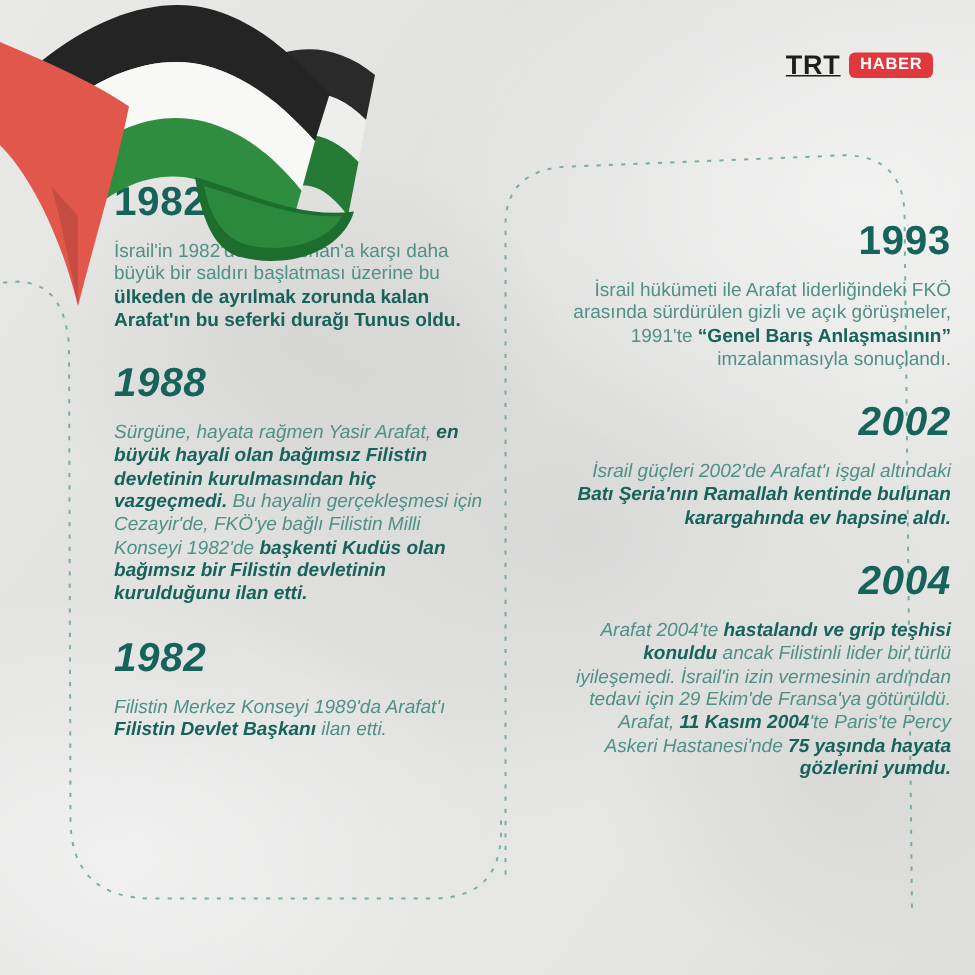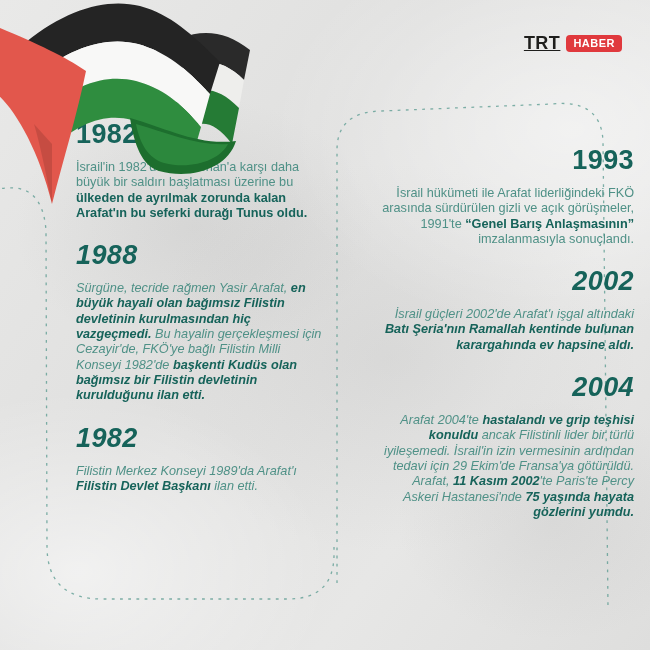--- a/index.html
+++ b/index.html
@@ -94,36 +94,36 @@
     <span class="haber">HABER</span>
   </div>
 
   <div id="col-left" class="col">
       <section>
         <h2>1982</h2>
         <p><span>İsrail'in 1982'de de Lübnan'a karşı daha büyük bir saldırı başlatması üzerine bu </span><span class="b">ülkeden de ayrılmak zorunda kalan Arafat'ın bu seferki durağı Tunus oldu.</span></p>
       </section>
       <section>
         <h2>1988</h2>
-        <p><span>Sürgüne, tecride rağmen Yasir Arafat, </span><span class="b">en büyük hayali olan bağımsız Filistin devletinin kurulmasından hiç vazgeçmedi.</span><span> Bu hayalin gerçekleşmesi için Cezayir'de, FKÖ'ye bağlı Filistin Milli Konseyi 1982'de </span><span class="b">başkenti Kudüs olan bağımsız bir Filistin devletinin kurulduğunu ilan etti.</span></p>
+        <p><span>Sürgüne, hayata rağmen Yasir Arafat, </span><span class="b">en büyük hayali olan bağımsız Filistin devletinin kurulmasından hiç vazgeçmedi.</span><span> Bu hayalin gerçekleşmesi için Cezayir'de, FKÖ'ye bağlı Filistin Milli Konseyi 1982'de </span><span class="b">başkenti Kudüs olan bağımsız bir Filistin devletinin kurulduğunu ilan etti.</span></p>
       </section>
       <section>
         <h2>1982</h2>
         <p><span>Filistin Merkez Konseyi 1989'da Arafat'ı </span><span class="b">Filistin Devlet Başkanı</span><span> ilan etti.</span></p>
       </section>
     </div>
   <div id="col-right" class="col">
       <section>
         <h2>1993</h2>
         <p><span>İsrail hükümeti ile Arafat liderliğindeki FKÖ arasında sürdürülen gizli ve açık görüşmeler, 1991'te </span><span class="b">“Genel Barış Anlaşmasının”</span><span> imzalanmasıyla sonuçlandı.</span></p>
       </section>
       <section>
       </section>
       <section>
         <h2>2002</h2>
         <p><span>İsrail güçleri 2002'de Arafat'ı işgal altındaki </span><span class="b">Batı Şeria'nın Ramallah kentinde bulunan karargahında ev hapsine aldı.</span></p>
       </section>
       <section>
         <h2>2004</h2>
-        <p><span>Arafat 2004'te </span><span class="b">hastalandı ve grip teşhisi konuldu</span><span> ancak Filistinli lider bir türlü iyileşemedi. İsrail'in izin vermesinin ardından tedavi için 29 Ekim'de Fransa'ya götürüldü. Arafat, </span><span class="b">11 Kasım 2002</span><span>'te Paris'te Percy Askeri Hastanesi'nde </span><span class="b">75 yaşında hayata gözlerini yumdu.</span></p>
+        <p><span>Arafat 2004'te </span><span class="b">hastalandı ve grip teşhisi konuldu</span><span> ancak Filistinli lider bir türlü iyileşemedi. İsrail'in izin vermesinin ardından tedavi için 29 Ekim'de Fransa'ya götürüldü. Arafat, </span><span class="b">11 Kasım 2004</span><span>'te Paris'te Percy Askeri Hastanesi'nde </span><span class="b">75 yaşında hayata gözlerini yumdu.</span></p>
       </section>
     </div>
 </div>
 
 </body></html>

